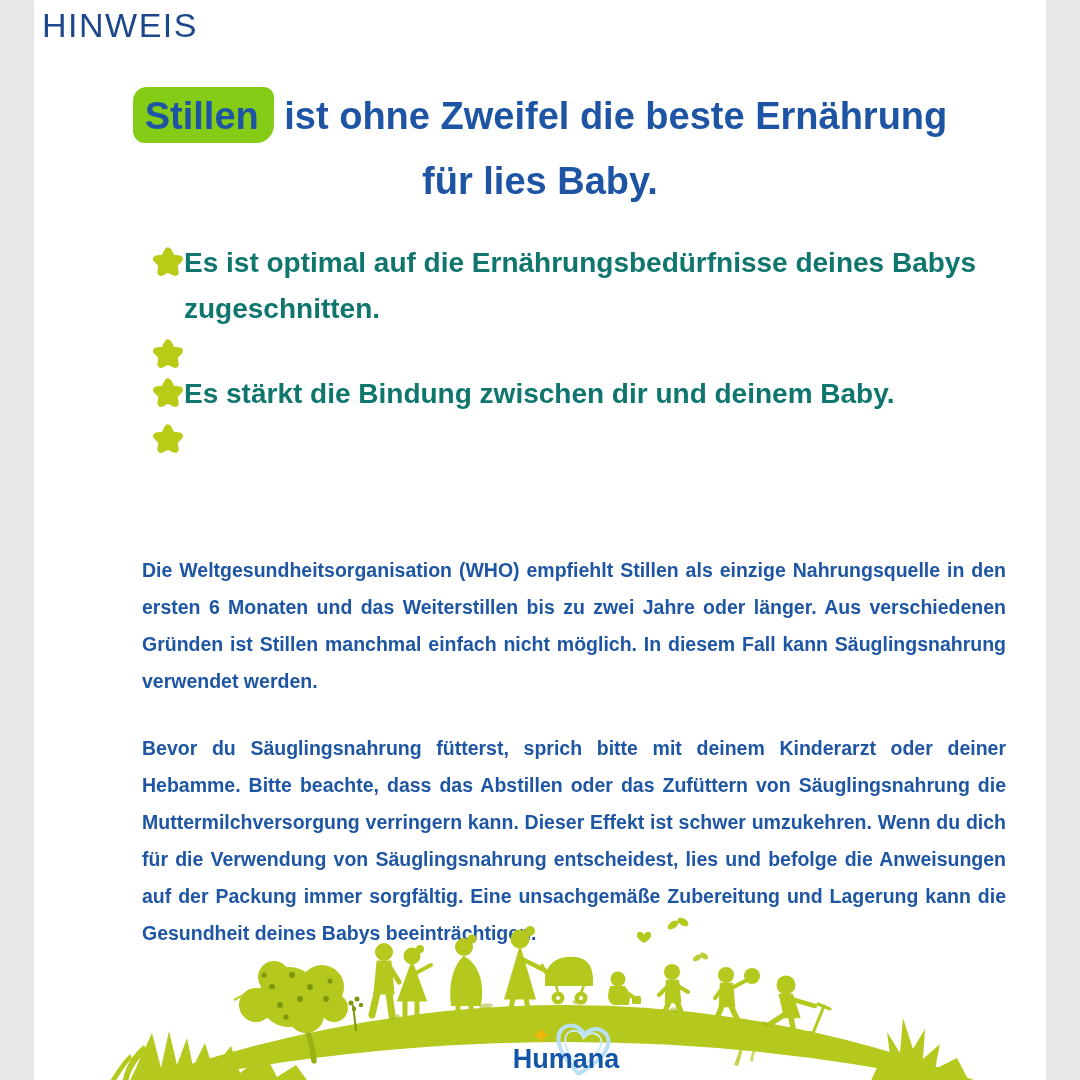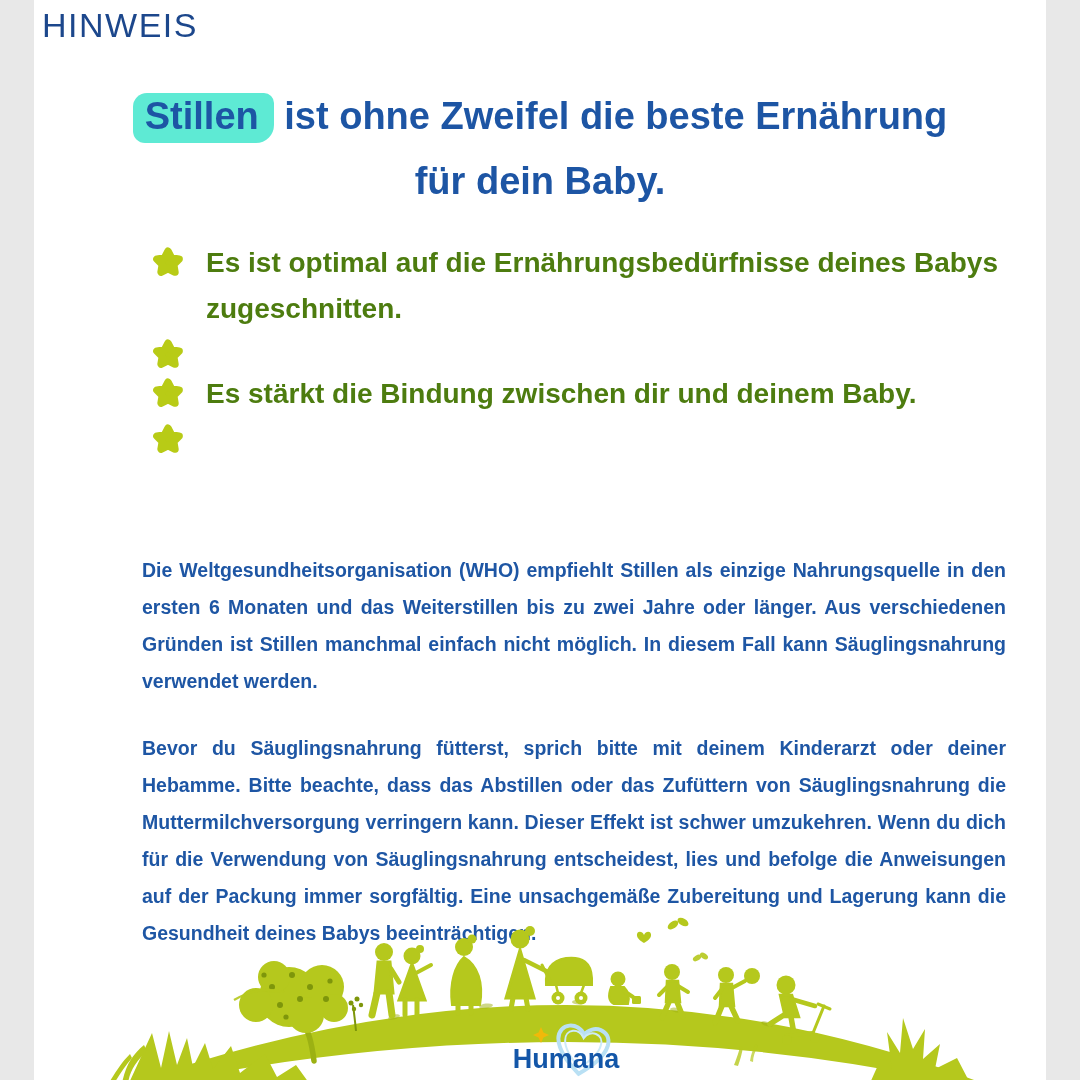--- a/index.html
+++ b/index.html
@@ -12,32 +12,32 @@
     position:absolute; top:6px; left:8px;
     font-size:34px; font-weight:400; letter-spacing:1.5px;
     color:#1c478c;
   }
   .heading {
     position:absolute; top:84px; left:30px; right:30px;
     text-align:center; font-size:38px; font-weight:bold;
     color:#1d55a4; line-height:65px; margin:0;
   }
   .hl {
-    background:#5eead4;
+    background:#84cc16;
     border-radius:14px 10px 18px 12px;
-    padding:2px 15px 6px 12px;
+    padding:8px 15px 6px 12px;
     box-decoration-break:clone;
   }
   .benefits {
     position:absolute; top:240px; left:118px; width:866px;
     list-style:none; margin:0; padding:0;
   }
   .benefits li {
-    display:flex; align-items:flex-start; gap:22px;
-    font-size:28px; font-weight:bold; color:#4d7c0f;
+    display:flex; align-items:flex-start; gap:0;
+    font-size:28px; font-weight:bold; color:#0f766e;
     line-height:46px;
   }
   .flower { flex:0 0 32px; height:32px; margin-top:7px; }
   .paragraphs {
     position:absolute; top:552px; left:108px; width:864px;
   }
   .paragraphs p {
     margin:0 0 30px 0;
     font-size:19.5px; font-weight:bold; color:#1e56a4;
     line-height:37px; text-align:justify;
@@ -50,21 +50,21 @@
 </head>
 <body>
 
 <div class="page">
 
   <div class="kicker">HINWEIS</div>
 
   <h1 class="heading">
     <span class="hl">Stillen</span>
     <span>ist ohne Zweifel die beste Ernährung</span><br>
-    <span>für dein Baby.</span>
+    <span>für lies Baby.</span>
   </h1>
 
   <ul class="benefits">
     <li>
       <svg class="flower" viewBox="0 0 30 30">
         <path d="M15 4 L18.3 10.3 L25.4 11.4 L20.3 16.4 L21.5 23.5 L15 20.2 L8.5 23.5 L9.7 16.4 L4.6 11.4 L11.7 10.3 Z" fill="#b8cb16" stroke="#b8cb16" stroke-width="7" stroke-linejoin="round"></path>
       </svg>
       <span>Es ist optimal auf die Ernährungsbedürfnisse deines Babys zugeschnitten.</span>
     </li>
     <li>

